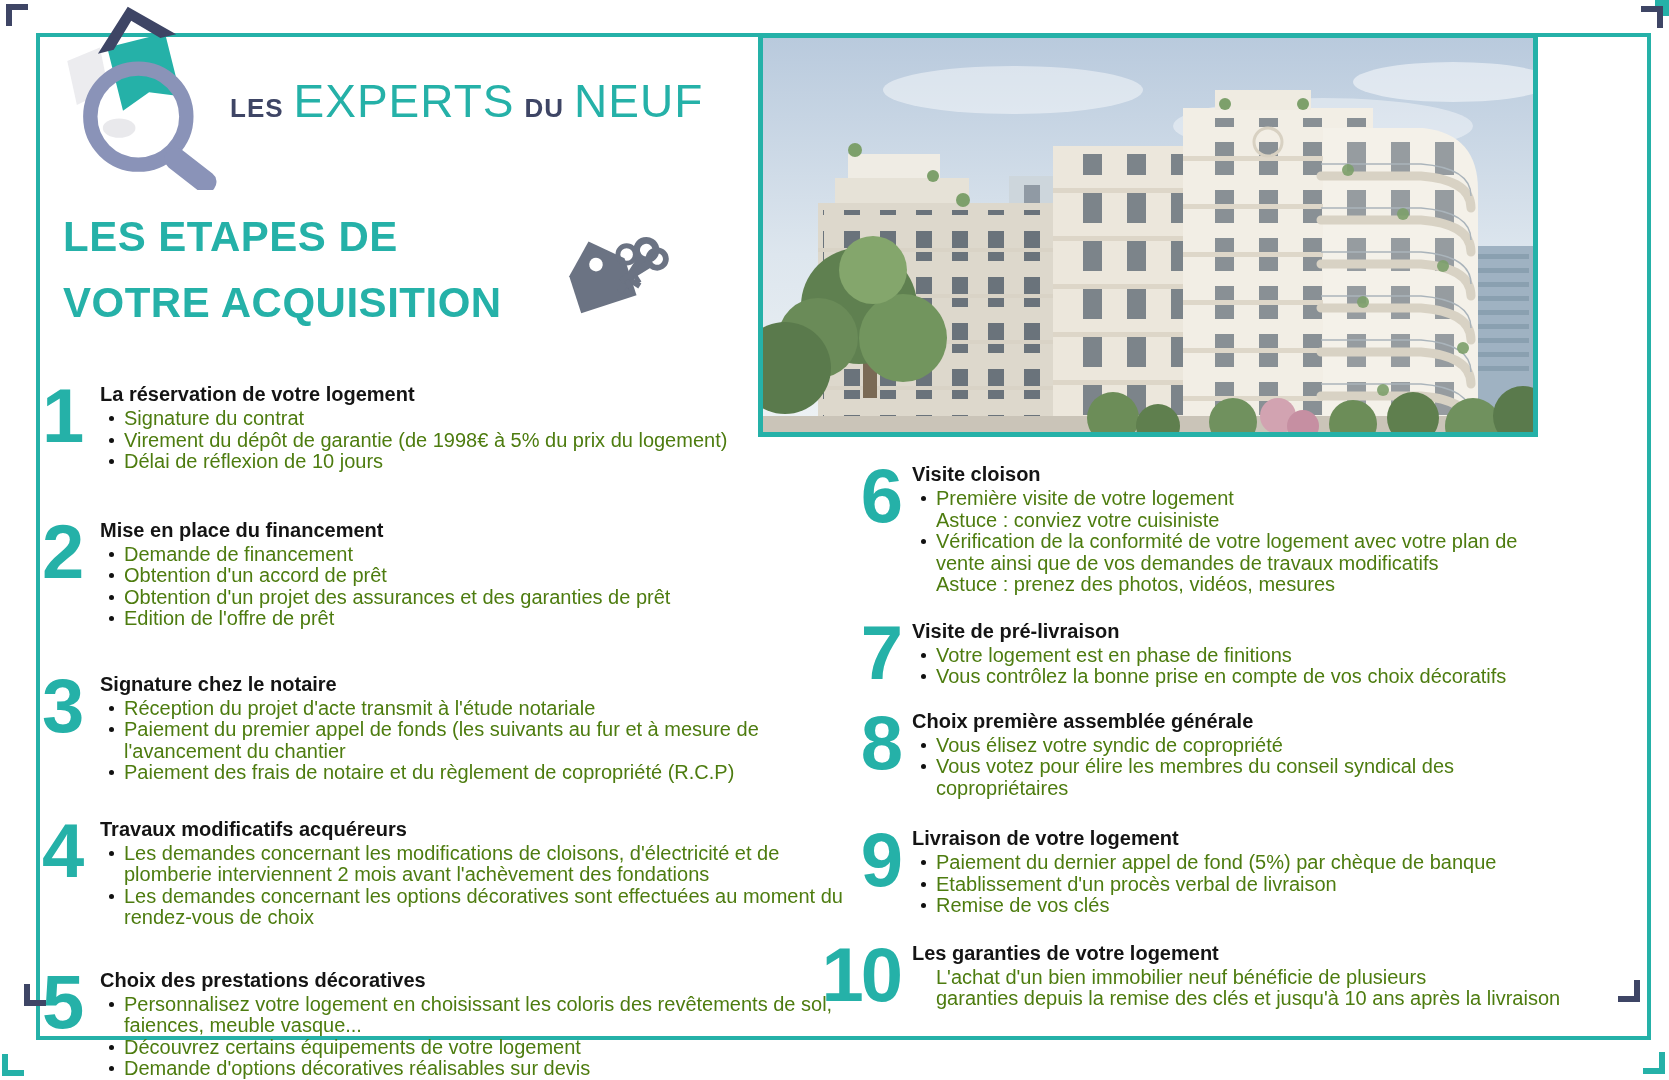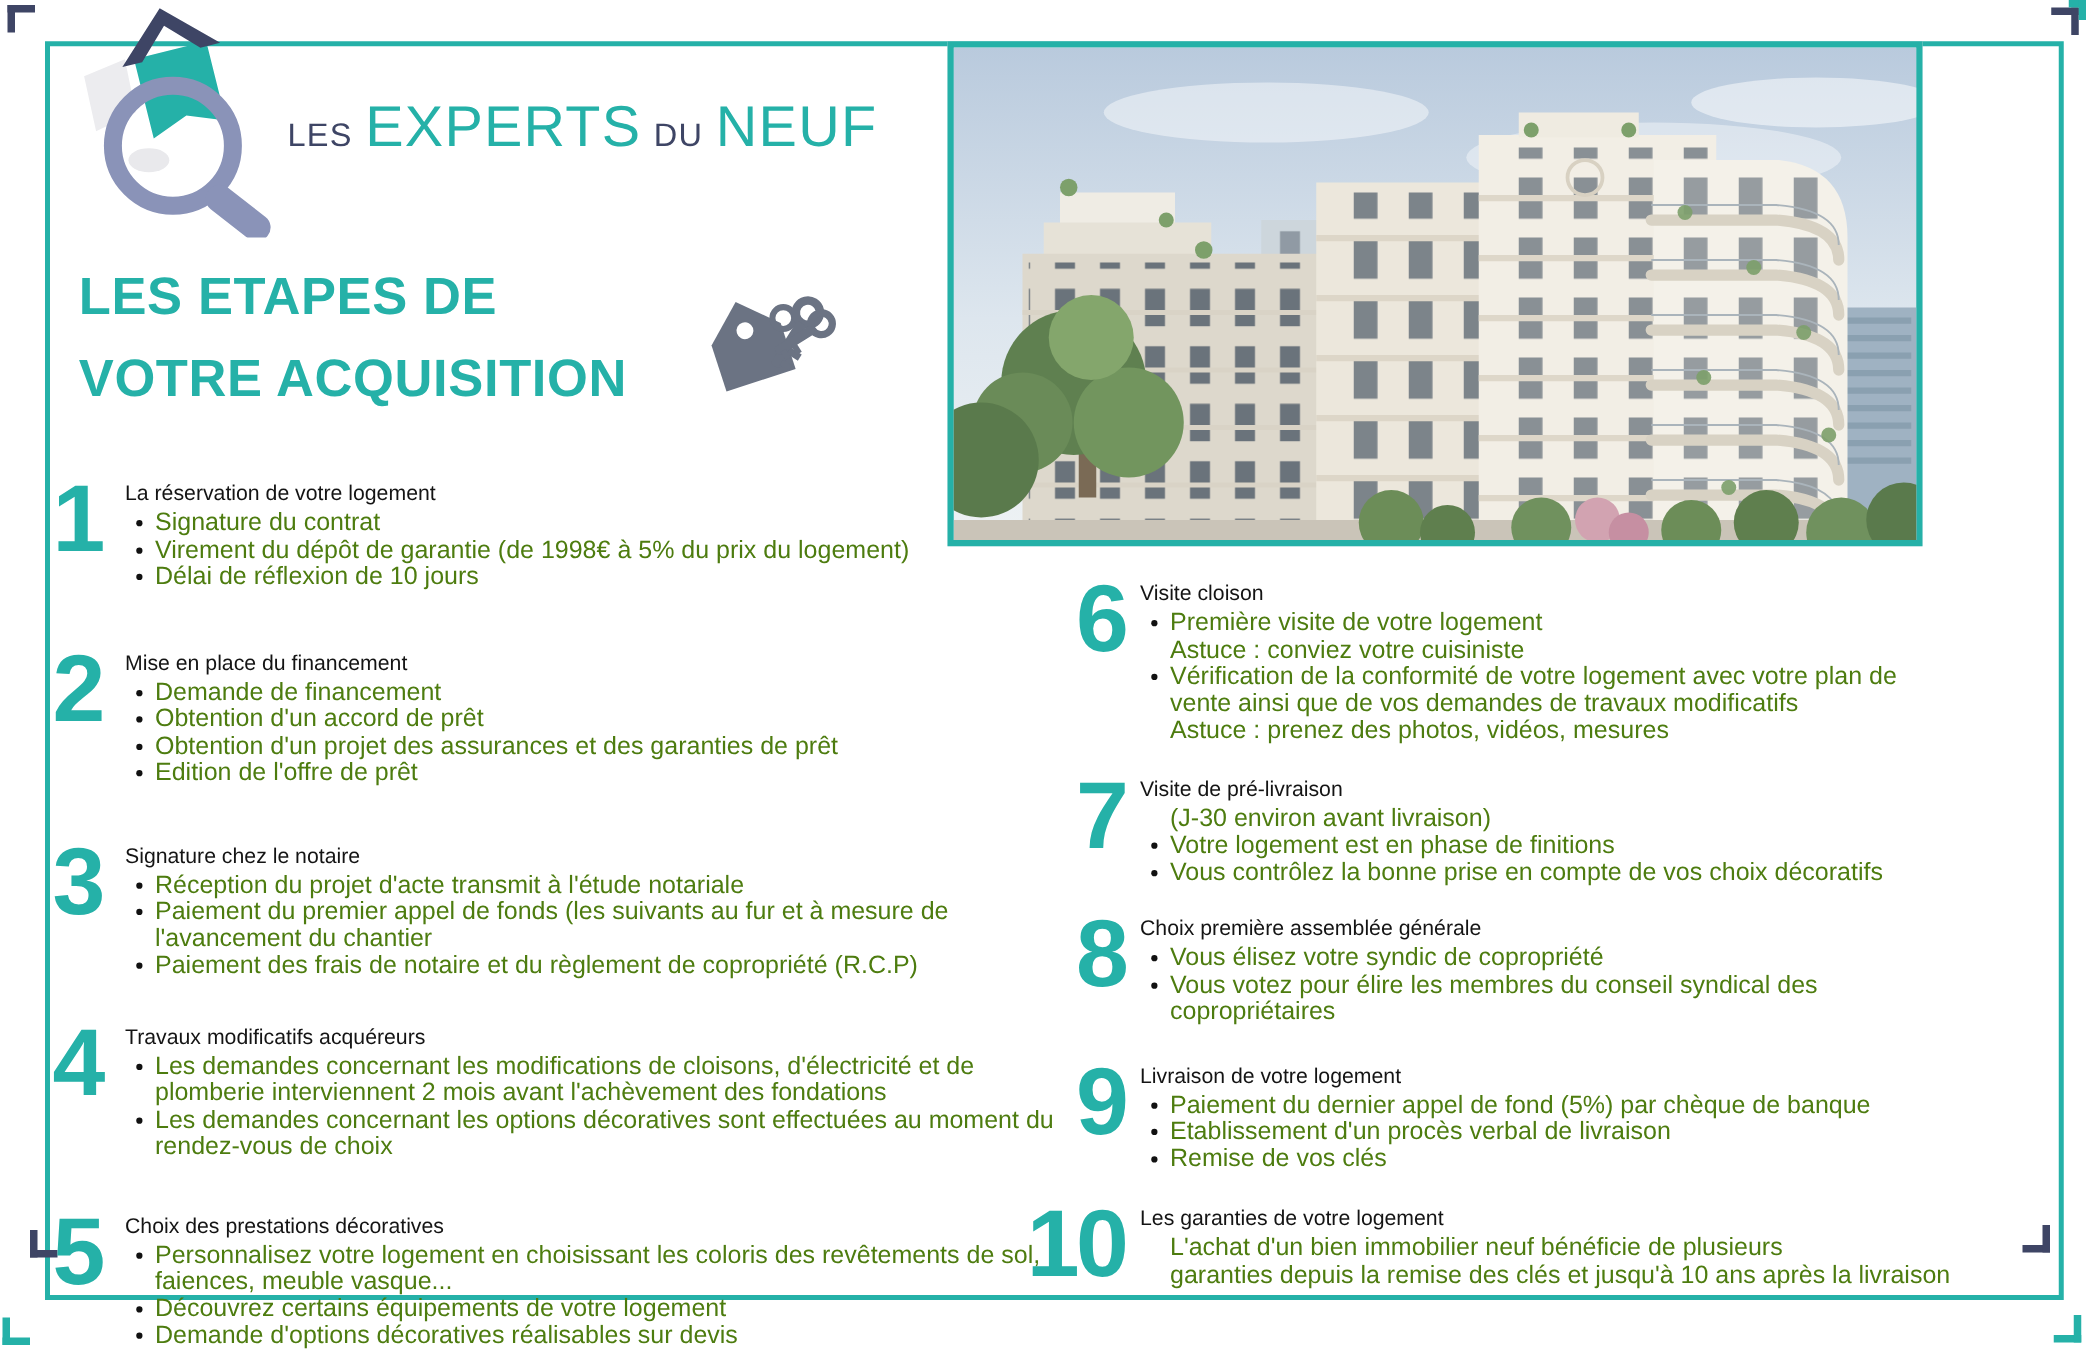--- a/index.html
+++ b/index.html
@@ -17,42 +17,42 @@
   .corner.tr{border-top-width:6px;border-right-width:6px}
   .corner.bl{border-bottom-width:6px;border-left-width:6px}
   .corner.br{border-bottom-width:6px;border-right-width:6px}
   .c1{left:6px;top:4px}.c2{left:1641px;top:6px}.c3{left:24px;top:984px}.c4{left:1618px;top:980px}
   .c5{left:1655px;top:0;width:14px;height:16px}.c6{left:2px;top:1054px}.c7{left:1643px;top:1052px}
 
   
   .logo{position:absolute;left:50px;top:0;display:flex;align-items:center;z-index:3}
   .logo svg{display:block}
   .logo-text{display:flex;align-items:baseline;gap:10px;margin-left:12px;transform:translateY(6px);white-space:nowrap}
-  .logo-text .small{font-size:26px;font-weight:400;color:var(--navy);letter-spacing:1px}
+  .logo-text .small{font-size:26px;font-weight:700;color:var(--navy);letter-spacing:1px}
   .logo-text .big{font-size:46px;font-weight:400;color:var(--teal);letter-spacing:1px}
 
   
   .title{position:absolute;left:63px;top:204px;font-size:42px;line-height:66px;font-weight:700;color:var(--teal);letter-spacing:.5px;z-index:2}
 
   .keys-icon{position:absolute;left:552px;top:218px;z-index:2}
 
   
   .photo{position:absolute;left:758px;top:33px;width:780px;height:404px;border:5px solid var(--teal);background:#dfe7ee;z-index:2}
   .photo svg{display:block;width:100%;height:100%}
 
   
   .col{position:absolute;z-index:2}
   .col.left{left:42px;top:384px;width:812px}
   .col.right{left:800px;top:464px;width:770px}
   .step{display:flex;gap:10px}
   .col.right .step{gap:12px}
   .num{flex:0 0 48px;font-size:76px;line-height:64px;font-weight:800;color:var(--teal);letter-spacing:-3px;text-align:left}
   .col.right .num{flex:0 0 100px;text-align:right}
   .sbody{flex:1;min-width:0}
-  .head{font-size:17px;line-height:21px;font-weight:400;color:#141414;margin-bottom:3px}
+  .head{font-size:20px;line-height:21px;font-weight:700;color:#141414;margin-bottom:3px}
   .item{display:flex;font-size:20px;line-height:21.5px;color:#4d7c0f}
   .item .dot{flex:0 0 auto;width:5px;height:5px;border-radius:50%;background:#111;margin:8px 10px 0 9px}
   .item.note{padding-left:24px}
   .item .txt{flex:1;min-width:0}
   .col.left .step:nth-child(1){margin-bottom:47px}
   .col.left .step:nth-child(2){margin-bottom:44px}
   .col.left .step:nth-child(3){margin-bottom:35px}
   .col.left .step:nth-child(4){margin-bottom:41px}
   .col.right .step:nth-child(1){margin-bottom:25px}
   .col.right .step:nth-child(2){margin-bottom:23px}
@@ -390,23 +390,20 @@
             </div>
           </div>
       </div>
     </div>
 
     <div class="step">
       <div class="num">7</div>
       <div class="sbody">
         <div class="head">Visite de pré-livraison</div>
         <div class="items">
-            <div class="item note">
-              <span class="txt">(J-30 environ avant livraison)</span>
-            </div>
             <div class="item bullet">
               <span class="dot"></span>
               <span class="txt">Votre logement est en phase de finitions</span>
             </div>
             <div class="item bullet">
               <span class="dot"></span>
               <span class="txt">Vous contrôlez la bonne prise en compte de vos choix décoratifs</span>
             </div>
           </div>
       </div>

